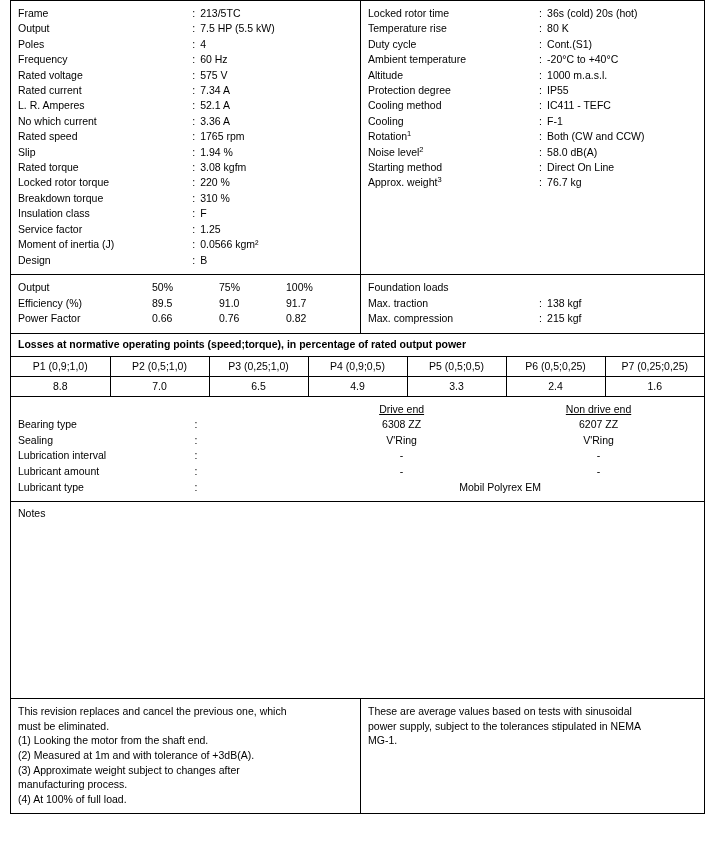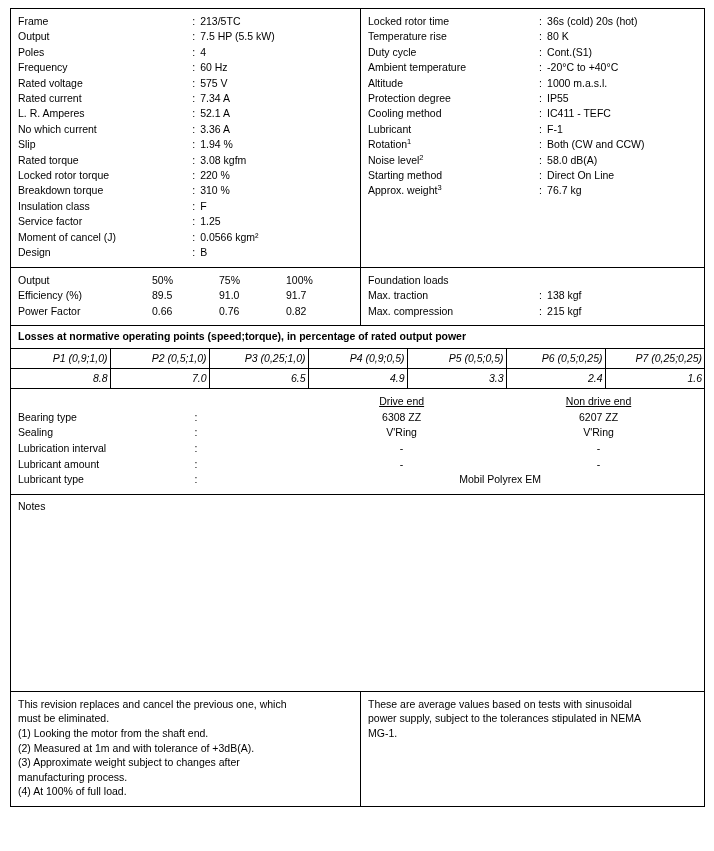--- a/index.html
+++ b/index.html
@@ -13,21 +13,21 @@
     font-family: "Liberation Sans", sans-serif;
     font-size: 10.5px;
     color: #000000;
     -webkit-font-smoothing: antialiased;
   }
   .sheet {
     position: relative;
     box-sizing: border-box;
     width: 714px;
     height: 851px;
-    padding: 8px 10px 10px 10px;
+    padding: 0 10px 10px 10px;
   }
   table.outer {
     width: 694px;
     border-collapse: collapse;
     table-layout: fixed;
   }
   table.outer > tbody > tr > td {
     border: 1px solid #000000;
     vertical-align: top;
     padding: 0;
@@ -89,24 +89,23 @@
     font-weight: bold;
   }
   table.losses {
     width: 100%;
     border-collapse: collapse;
     table-layout: fixed;
   }
   table.losses td {
     border-left: 1px solid #000000;
     border-top: 1px solid #000000;
-    text-align: right;
+    text-align: center;
     padding: 3px 2px 3px 2px;
     line-height: 13px;
-    font-style: italic;
   }
   table.losses tr td:first-child { border-left: none; }
   table.losses tr.vals td { border-top: 1px solid #000000; }
 
   
   table.bear {
     width: 100%;
     border-collapse: collapse;
   }
   table.bear td {
@@ -189,20 +188,25 @@
                     <td class="spec-label">L. R. Amperes</td>
                     <td class="spec-colon">:</td>
                     <td class="spec-value">52.1 A</td>
                   </tr>
                   <tr>
                     <td class="spec-label">No which current</td>
                     <td class="spec-colon">:</td>
                     <td class="spec-value">3.36 A</td>
                   </tr>
                   <tr>
+                    <td class="spec-label">Rated speed</td>
+                    <td class="spec-colon">:</td>
+                    <td class="spec-value">1765 rpm</td>
+                  </tr>
+                  <tr>
                     <td class="spec-label">Slip</td>
                     <td class="spec-colon">:</td>
                     <td class="spec-value">1.94 %</td>
                   </tr>
                   <tr>
                     <td class="spec-label">Rated torque</td>
                     <td class="spec-colon">:</td>
                     <td class="spec-value">3.08 kgfm</td>
                   </tr>
                   <tr>
@@ -219,21 +223,21 @@
                     <td class="spec-label">Insulation class</td>
                     <td class="spec-colon">:</td>
                     <td class="spec-value">F</td>
                   </tr>
                   <tr>
                     <td class="spec-label">Service factor</td>
                     <td class="spec-colon">:</td>
                     <td class="spec-value">1.25</td>
                   </tr>
                   <tr>
-                    <td class="spec-label">Moment of cancel (J)</td>
+                    <td class="spec-label">Moment of inertia (J)</td>
                     <td class="spec-colon">:</td>
                     <td class="spec-value">0.0566 kgm²</td>
                   </tr>
                   <tr>
                     <td class="spec-label">Design</td>
                     <td class="spec-colon">:</td>
                     <td class="spec-value">B</td>
                   </tr>
                 </tbody>
             </table>
@@ -272,21 +276,21 @@
                     <td class="spec-label">Protection degree</td>
                     <td class="spec-colon">:</td>
                     <td class="spec-value">IP55</td>
                   </tr>
                   <tr>
                     <td class="spec-label">Cooling method</td>
                     <td class="spec-colon">:</td>
                     <td class="spec-value">IC411 - TEFC</td>
                   </tr>
                   <tr>
-                    <td class="spec-label">Lubricant</td>
+                    <td class="spec-label">Cooling</td>
                     <td class="spec-colon">:</td>
                     <td class="spec-value">F-1</td>
                   </tr>
                   <tr>
                     <td class="spec-label">Rotation<sup>1</sup></td>
                     <td class="spec-colon">:</td>
                     <td class="spec-value">Both (CW and CCW)</td>
                   </tr>
                   <tr>
                     <td class="spec-label">Noise level<sup>2</sup></td>

